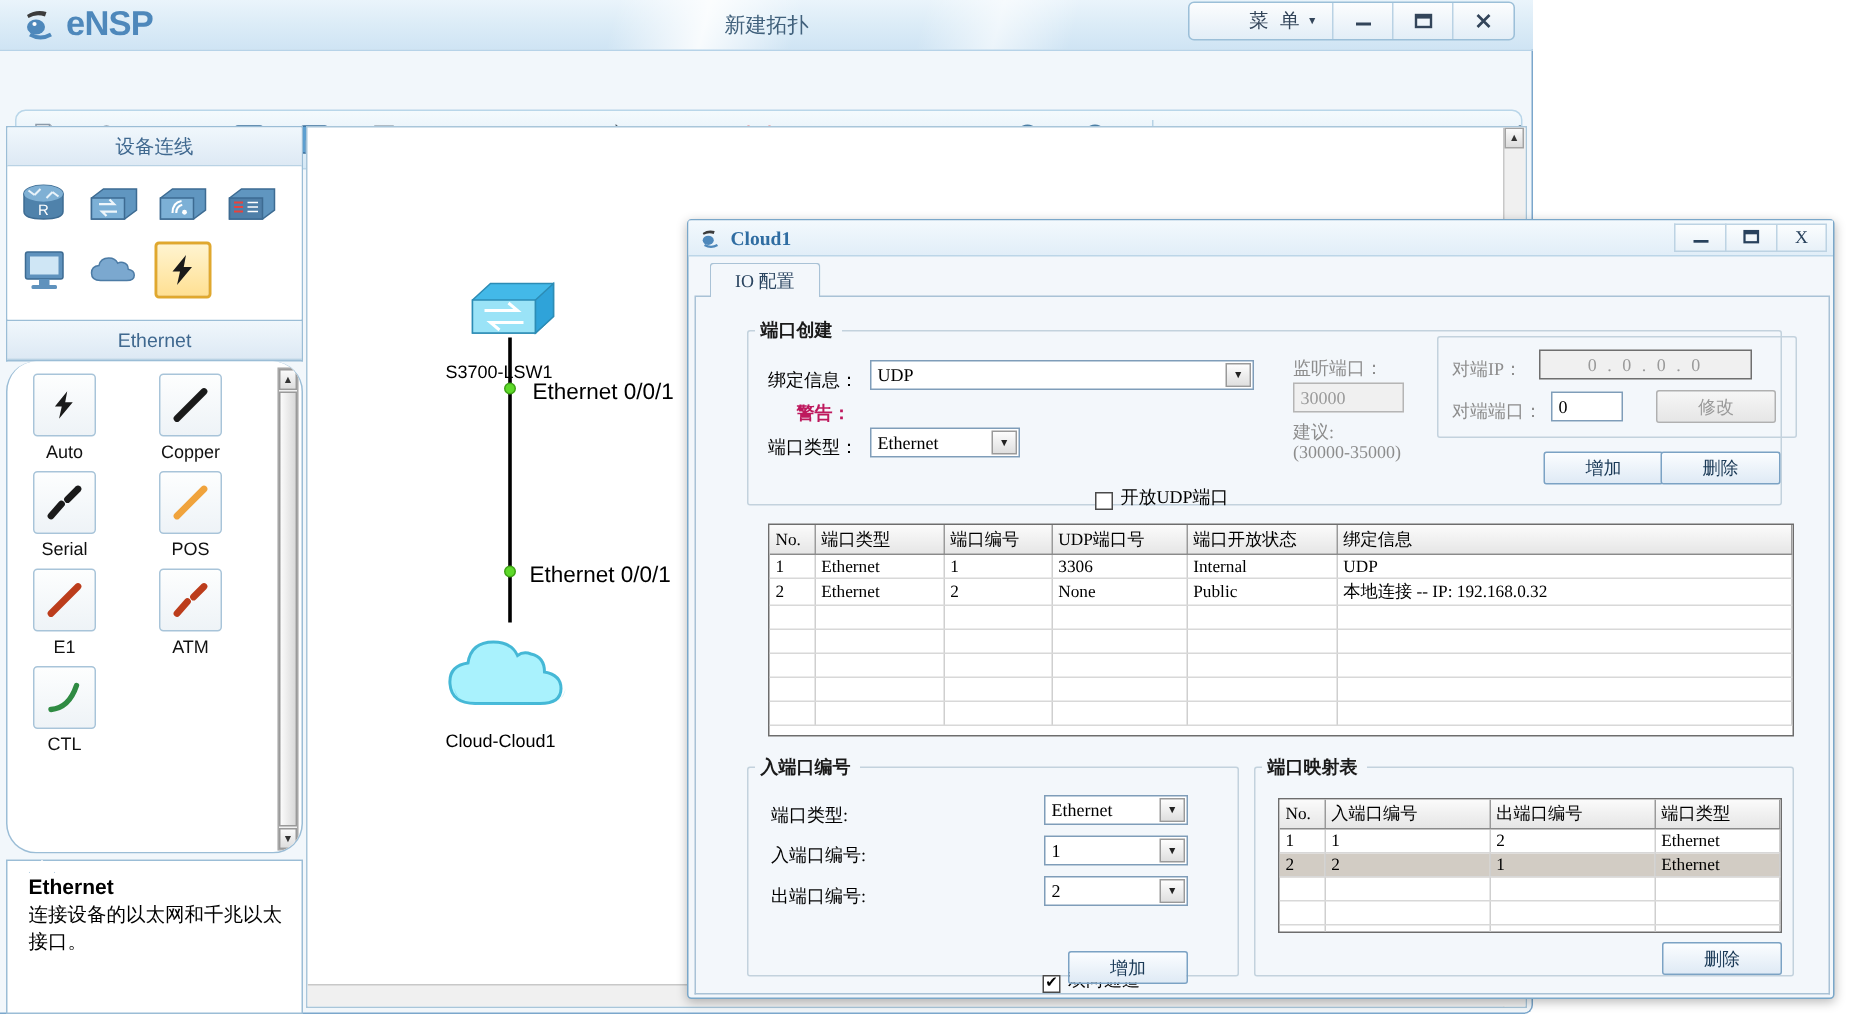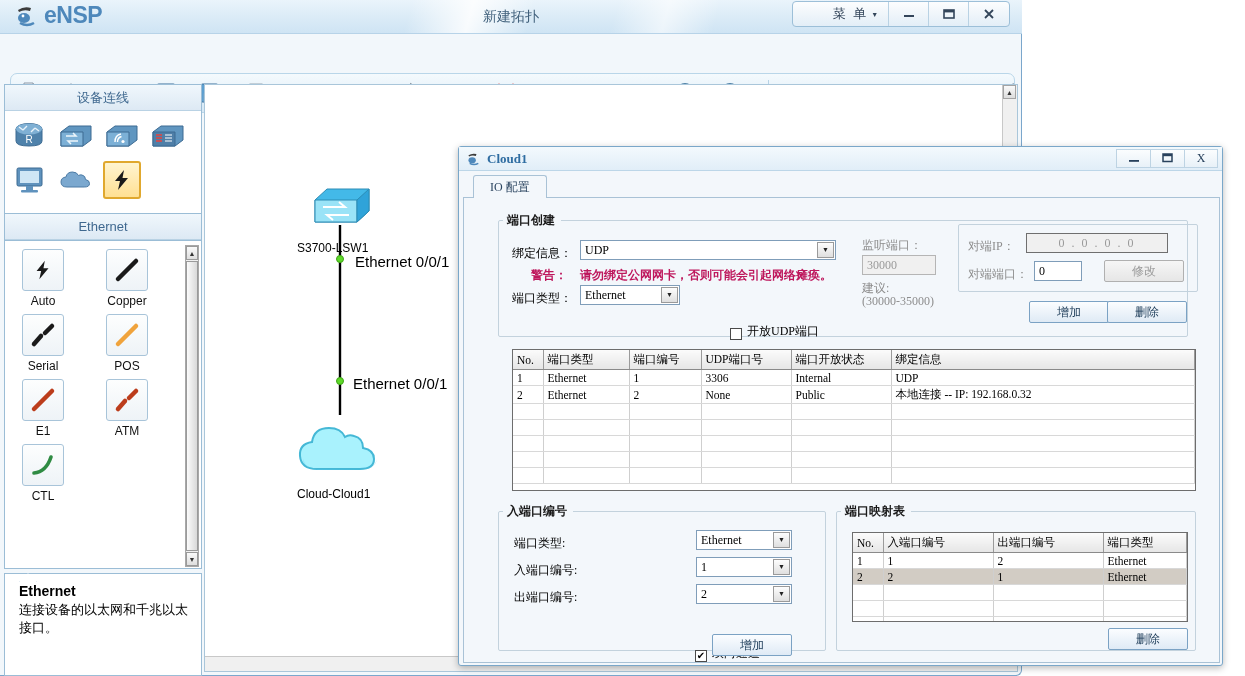--- a/index.html
+++ b/index.html
@@ -545,21 +545,21 @@
             </svg>
           </div>
         </div>
       </div>
     </div>
 
     <div class="panel-box" style="border-top:none;">
       <div class="panel-head">Ethernet</div>
     </div>
 
-    <div class="panel-box" id="cable-area" style="border-top:none;">
+    <div class="panel-box" id="cable-area" style="border-top:none;border-radius:20px;">
       <div id="cable-grid">
 
         <div class="cab-row">
           <div class="cab-item">
             <div class="cab-icon">
               <svg width="22" height="22" viewBox="0 0 24 24">
                   <path d="M14 2 L5 13 h5 l-2 9 l10 -12 h-5.5 z" fill="#1a1a1a"></path>
                 </svg>
             </div>
             <div class="cab-label">Auto</div>
@@ -715,21 +715,20 @@
         <legend>端口创建</legend>
       </fieldset>
 
       <div class="lbl" style="left:48px; top:47px;">绑定信息：</div>
       <div class="combo" style="left:116px; top:42px; width:256px; height:20px;">
         <span>UDP</span>
         <span class="arrow">▼</span>
       </div>
 
       <div class="warn" style="left:67px; top:69px;">警告：</div>
-      <div class="warn" style="left:116px; top:69px;">请勿绑定公网网卡，否则可能会引起网络瘫痪。</div>
 
       <div class="lbl" style="left:48px; top:92px;">端口类型：</div>
       <div class="combo" style="left:116px; top:87px; width:100px; height:20px;">
         <span>Ethernet</span>
         <span class="arrow">▼</span>
       </div>
 
       <div class="chk" style="left:266px; top:90px;">
         <span class="box"></span>
         <span>开放UDP端口</span>

